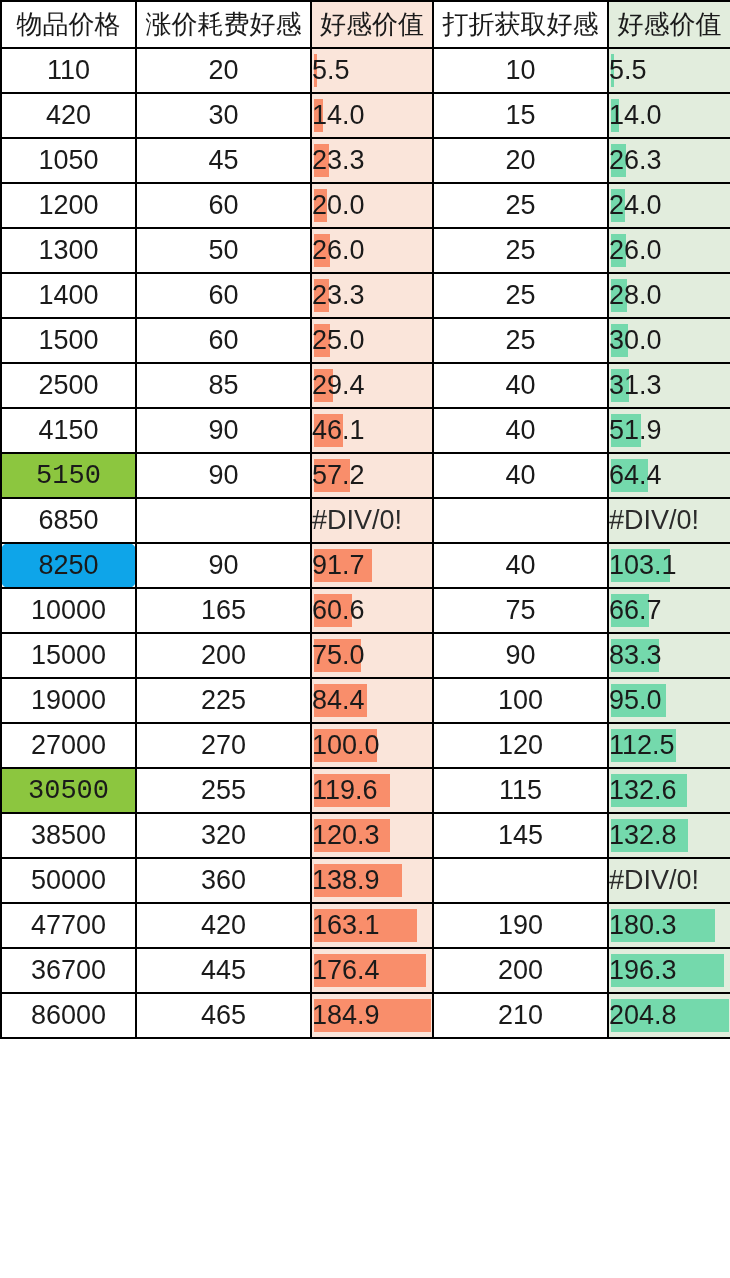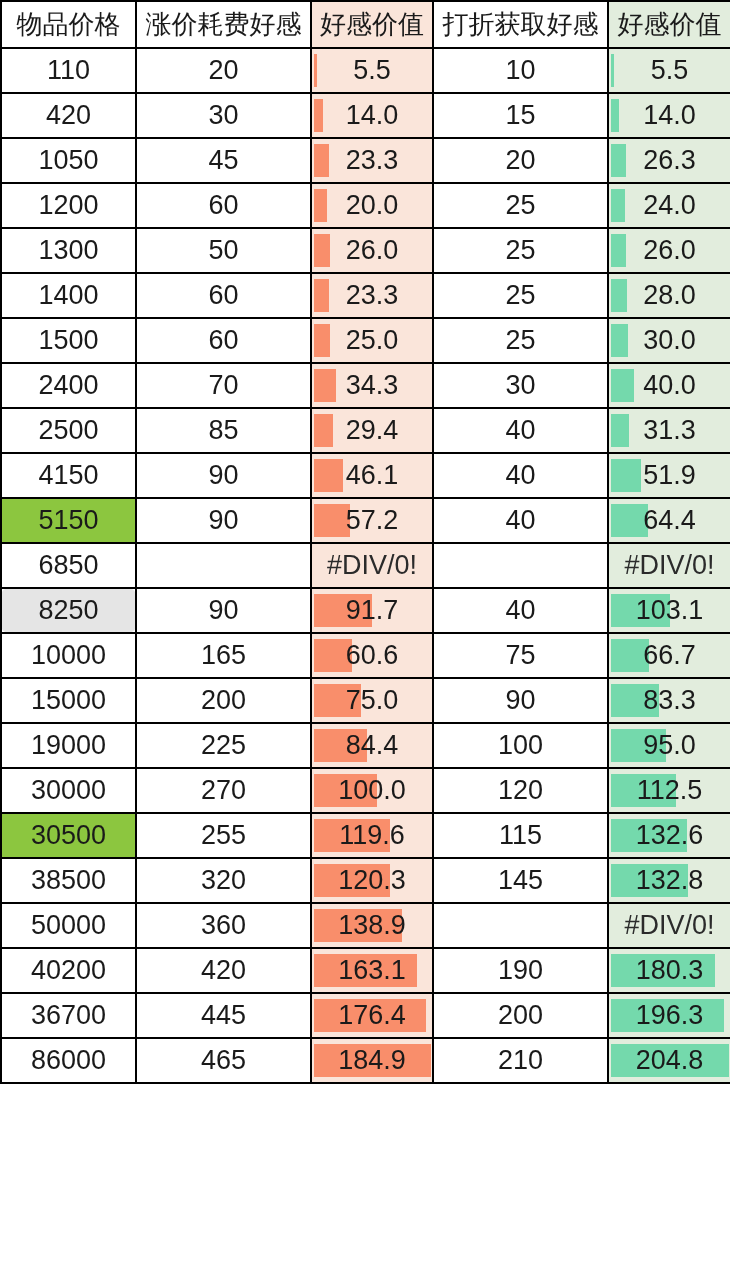--- a/index.html
+++ b/index.html
@@ -49,40 +49,40 @@
     letter-spacing: 0px;
   }
   .col-cost-hdr, .col-gain-hdr { background: #ffffff; }
   .col-costval-hdr { background: #fae5da; }
   .col-gainval-hdr { background: #e2eddd; }
 
   td.plain { background: #ffffff; }
   td.costval { background: #fae5da; position: relative; }
   td.gainval { background: #e2eddd; position: relative; }
 
-  td.hl-green { background: #8cc63f; }
-  td.hl-blue  { background: #e5e5e5; border-radius: 8px; }
+  td.hl-green { background: #8cc63f; font-family: Liberation Mono, monospace; }
+  td.hl-blue  { background: #0ea5e9; border-radius: 8px; }
 
   .bar {
     position: absolute;
     left: 2px;
     top: 5px;
     bottom: 5px;
     border-radius: 0px;
     z-index: 0;
   }
   .bar.orange { background: #f98e6b; }
   .bar.green  { background: #74d9ac; }
 
   .cellnum {
     position: relative;
     z-index: 1;
     display: block;
     width: 100%;
-    text-align: center;
+    text-align: left;
     line-height: 43px;
   }
   .err { color: #2b2b2b; }
 </style>
 </head>
 <body>
 
 <div id="sheet">
   <table class="grid">
     <colgroup>
@@ -187,33 +187,20 @@
             <span class="bar orange" style="width: 15.8194px;"></span>
             <span class="cellnum">25.0</span>
           </td>
           <td class="plain">25</td>
           <td class="gainval">
             <span class="bar green" style="width: 17.2852px;"></span>
             <span class="cellnum">30.0</span>
           </td>
         </tr>
         <tr>
-          <td class="plain">2400</td>
-          <td class="plain">70</td>
-          <td class="costval">
-            <span class="bar orange" style="width: 21.7042px;"></span>
-            <span class="cellnum">34.3</span>
-          </td>
-          <td class="plain">30</td>
-          <td class="gainval">
-            <span class="bar green" style="width: 23.0469px;"></span>
-            <span class="cellnum">40.0</span>
-          </td>
-        </tr>
-        <tr>
           <td class="plain">2500</td>
           <td class="plain">85</td>
           <td class="costval">
             <span class="bar orange" style="width: 18.6036px;"></span>
             <span class="cellnum">29.4</span>
           </td>
           <td class="plain">40</td>
           <td class="gainval">
             <span class="bar green" style="width: 18.0342px;"></span>
             <span class="cellnum">31.3</span>
@@ -302,21 +289,21 @@
             <span class="bar orange" style="width: 53.4062px;"></span>
             <span class="cellnum">84.4</span>
           </td>
           <td class="plain">100</td>
           <td class="gainval">
             <span class="bar green" style="width: 54.7363px;"></span>
             <span class="cellnum">95.0</span>
           </td>
         </tr>
         <tr>
-          <td class="plain">30000</td>
+          <td class="plain">27000</td>
           <td class="plain">270</td>
           <td class="costval">
             <span class="bar orange" style="width: 63.2774px;"></span>
             <span class="cellnum">100.0</span>
           </td>
           <td class="plain">120</td>
           <td class="gainval">
             <span class="bar green" style="width: 64.8193px;"></span>
             <span class="cellnum">112.5</span>
           </td>
@@ -353,21 +340,21 @@
           <td class="costval">
             <span class="bar orange" style="width: 87.8924px;"></span>
             <span class="cellnum">138.9</span>
           </td>
           <td class="plain"></td>
           <td class="gainval">
             <span class="cellnum err">#DIV/0!</span>
           </td>
         </tr>
         <tr>
-          <td class="plain">40200</td>
+          <td class="plain">47700</td>
           <td class="plain">420</td>
           <td class="costval">
             <span class="bar orange" style="width: 103.206px;"></span>
             <span class="cellnum">163.1</span>
           </td>
           <td class="plain">190</td>
           <td class="gainval">
             <span class="bar green" style="width: 103.884px;"></span>
             <span class="cellnum">180.3</span>
           </td>

